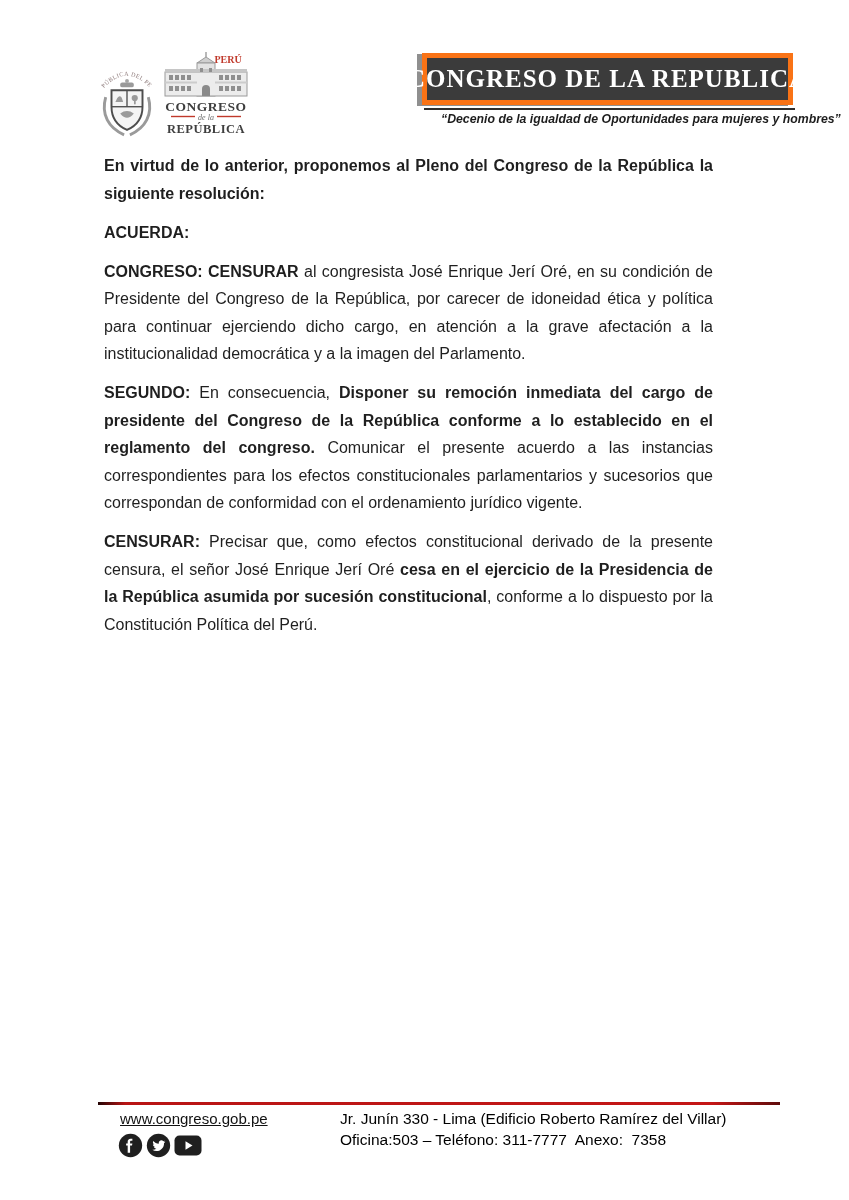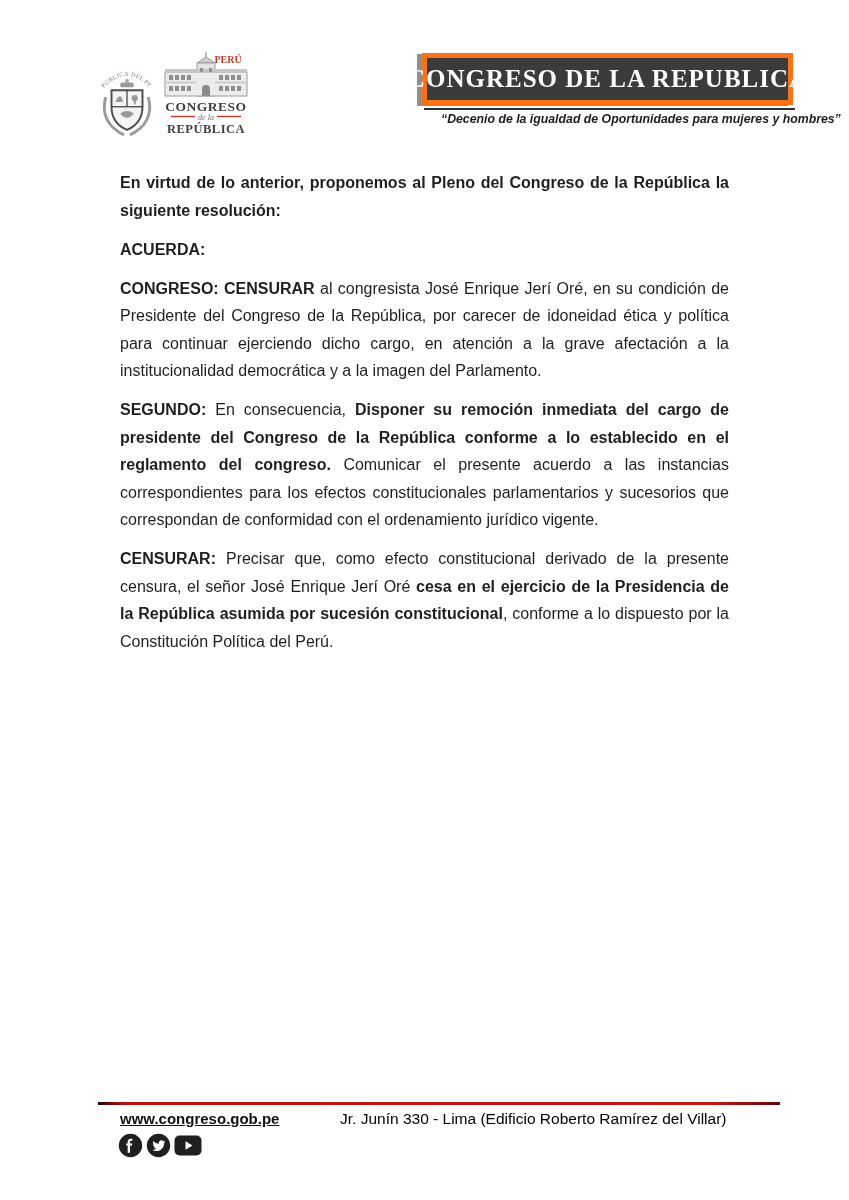--- a/index.html
+++ b/index.html
@@ -25,35 +25,35 @@
     color:#ffffff; font-family:"Liberation Serif","DejaVu Serif",serif;
     font-weight:bold; font-size:25px; letter-spacing:1px; white-space:nowrap;
   }
   .banner-underline { position:absolute; left:424px; top:108px; width:371px; height:2px; background:#2e2e2e; }
   .tagline {
     position:absolute; left:441px; top:112px; width:380px; text-align:center;
     font-size:12.3px; font-weight:bold; font-style:italic; color:#1d1d1d; white-space:nowrap;
   }
 
   
-  .content { position:absolute; left:120px; top:152px; width:609px;margin-top:17px; }
+  .content { position:absolute; left:104px; top:152px; width:609px; }
   .para {
     font-size:16px; line-height:27.5px; text-align:justify; color:#1f1f1f;
     margin-bottom:11.5px;
   }
   .b { font-weight:bold; }
 
   
   .footer-rule {
     position:absolute; left:98px; top:1102px; width:682px; height:3px;
     background:linear-gradient(90deg,#230404 0%,#b81414 4%,#c41616 90%,#5e0b0b 100%);
   }
   .website {
     position:absolute; left:120px; top:1110px; font-size:15px; color:#111;
-    text-decoration:underline; cursor:pointer; white-space:nowrap;font-weight:bold;
+    text-decoration:underline; cursor:pointer; white-space:nowrap;
   }
   .social { position:absolute; left:118px; top:1133px; display:flex; align-items:center; gap:3px; }
   .address {
     position:absolute; left:340px; top:1108px; width:420px; text-align:left;
     font-size:15.5px; line-height:21px; color:#000000;
   }
   .address .pre { white-space:pre-wrap; }
 </style>
 </head>
 <body>
@@ -129,21 +129,21 @@
   <div class="content">
     <p class="para"><span class="b">En virtud de lo anterior, proponemos al Pleno del Congreso de la República la siguiente resolución:</span></p>
 
 
     <p class="para"><span class="b">ACUERDA:</span></p>
 
     <p class="para"><span class="b">CONGRESO: CENSURAR</span><span> al congresista José Enrique Jerí Oré, en su condición de Presidente del Congreso de la República, por carecer de idoneidad ética y política para continuar ejerciendo dicho cargo, en atención a la grave afectación a la institucionalidad democrática y a la imagen del Parlamento.</span></p>
 
     <p class="para"><span class="b">SEGUNDO:</span><span> En consecuencia, </span><span class="b">Disponer su remoción inmediata del cargo de presidente del Congreso de la República conforme a lo establecido en el reglamento del congreso.</span><span> Comunicar el presente acuerdo a las instancias correspondientes para los efectos constitucionales parlamentarios y sucesorios que correspondan de conformidad con el ordenamiento jurídico vigente.</span></p>
 
-    <p class="para"><span class="b">CENSURAR:</span><span> Precisar que, como efecto constitucional derivado de la presente censura, el señor José Enrique Jerí Oré </span><span class="b">cesa en el ejercicio de la Presidencia de la República asumida por sucesión constitucional</span><span>, conforme a lo dispuesto por la Constitución Política del Perú.</span></p>
+    <p class="para"><span class="b">CENSURAR:</span><span> Precisar que, como efectos constitucional derivado de la presente censura, el señor José Enrique Jerí Oré </span><span class="b">cesa en el ejercicio de la Presidencia de la República asumida por sucesión constitucional</span><span>, conforme a lo dispuesto por la Constitución Política del Perú.</span></p>
   </div>
 
   <div class="footer-rule"></div>
 
   <a class="website">www.congreso.gob.pe</a>
 
   <div class="social">
     <svg width="25" height="25" viewBox="0 0 24 24">
       <circle cx="12" cy="12" r="11.2" fill="#1f1f1f"></circle>
       <path d="M13.8 7.4h-1.5c-.4 0-.7.4-.7.9V10h2.2l-.35 2.1H11.6V19H9.3v-6.9H7.8V10h1.5V8.4c0-1.6 1-2.9 2.7-2.9h1.8z" fill="#fff"></path>
@@ -153,15 +153,16 @@
       <path d="M18.6 8.3c-.45.2-.95.34-1.46.4.53-.31.93-.81 1.12-1.4-.5.29-1.04.5-1.62.62A2.56 2.56 0 0 0 12.2 9.7c0 .2.02.4.06.58-2.12-.1-4-1.12-5.26-2.66-.22.38-.34.81-.34 1.28 0 .88.45 1.66 1.13 2.12-.42-.01-.81-.13-1.15-.32v.03c0 1.24.88 2.27 2.04 2.5-.21.06-.44.09-.67.09-.16 0-.32-.02-.48-.05.33 1.01 1.27 1.75 2.38 1.77-.87.69-1.97 1.1-3.17 1.1-.2 0-.41-.01-.61-.04 1.13.73 2.47 1.15 3.92 1.15 4.7 0 7.27-3.9 7.27-7.27v-.33c.5-.36.93-.81 1.28-1.32z" fill="#fff"></path>
     </svg>
     <svg width="28" height="21" viewBox="0 0 28 21">
       <rect x="0.5" y="0.5" width="27" height="20" rx="5" fill="#1f1f1f"></rect>
       <path d="M11.5 6.2l7 4.3-7 4.3z" fill="#fff"></path>
     </svg>
   </div>
 
   <div class="address">
     <div>Jr. Junín 330 - Lima (Edificio Roberto Ramírez del Villar)</div>
+    <div class="pre">Oficina:503 – Teléfono: 311-7777  Anexo:  7358</div>
   </div>
 
 </div>
 
 </body></html>

